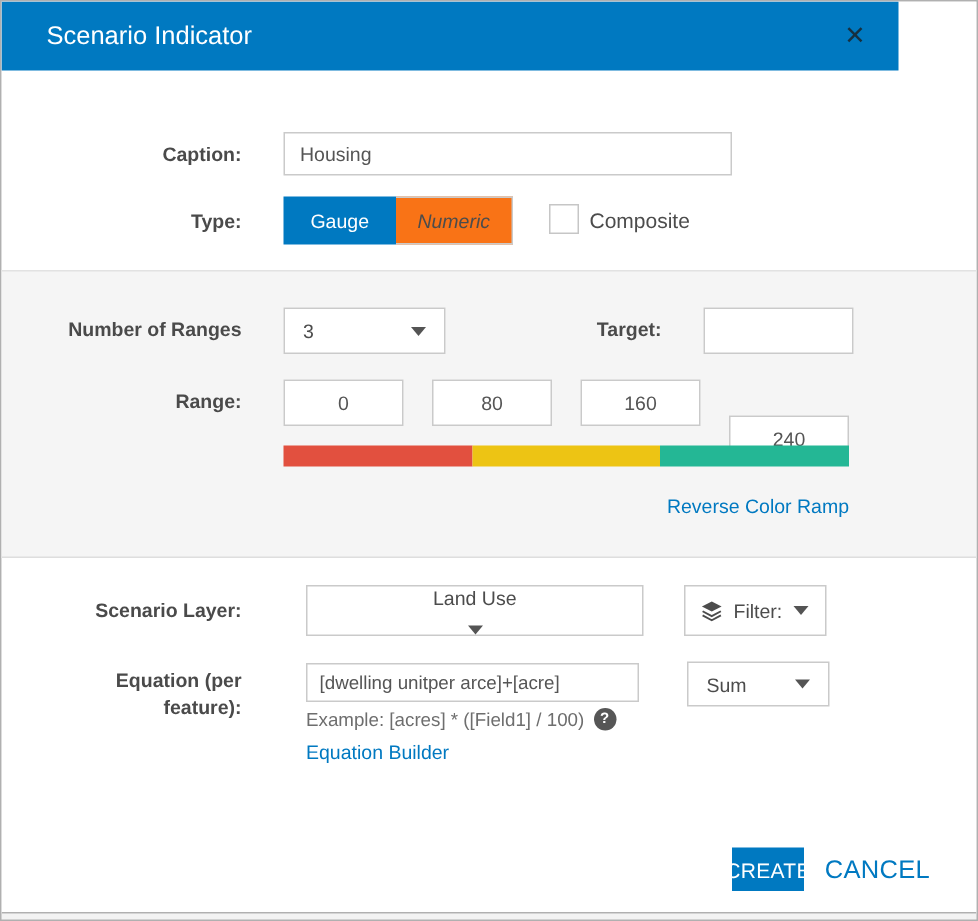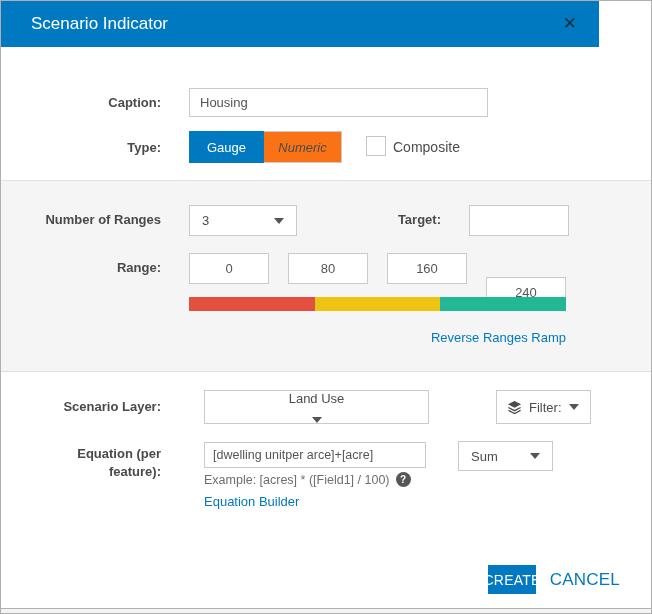--- a/index.html
+++ b/index.html
@@ -99,28 +99,28 @@
   <input class="inp center" style="left: 188px; top: 252px; width: 80px; height: 31px;" value="0">
   <input class="inp center" style="left: 287px; top: 252px; width: 80px; height: 31px;" value="80">
   <input class="inp center" style="left: 386px; top: 252px; width: 80px; height: 31px;" value="160">
   <input class="inp center" style="left: 485px; top: 252px; width: 80px; height: 31px; margin-top: 24px;" value="240">
 
   <div class="ramp">
     <span style="background-color: rgb(226, 80, 63);"></span>
     <span style="background-color: rgb(237, 196, 20);"></span>
     <span style="background-color: rgb(36, 183, 149);"></span>
   </div>
-  <div class="link rightalign" style="left:188px; top:329px; width:377px;">Reverse Ranges Ramp</div>
+  <div class="link rightalign" style="left:188px; top:329px; width:377px;">Reverse Color Ramp</div>
 
   <div class="lbl" style="left:0; top:398px;">Scenario Layer:</div>
   <div class="dd" style="left:203px; top:389px; width:225px; height:34px;flex-direction:column;">
     <span>Land Use</span>
     <span class="caret"></span>
   </div>
-  <div class="filterbtn" style="left:455px; top:389px; width:95px; height:34px;margin-left:40px;">
+  <div class="filterbtn" style="left:455px; top:389px; width:95px; height:34px;">
     <svg width="15" height="15" viewBox="0 0 16 16">
       <path d="M8 1l7 3.6L8 8.2 1 4.6z" fill="#4c4c4c"></path>
       <path d="M1.5 8l6.5 3.4L14.5 8" fill="none" stroke="#4c4c4c" stroke-width="1.4"></path>
       <path d="M1.5 11l6.5 3.4L14.5 11" fill="none" stroke="#4c4c4c" stroke-width="1.4"></path>
     </svg>
     <span>Filter:</span>
     <span class="caret"></span>
   </div>
 
   <div class="lbl" style="left:0; top:444px; line-height:18px;">

